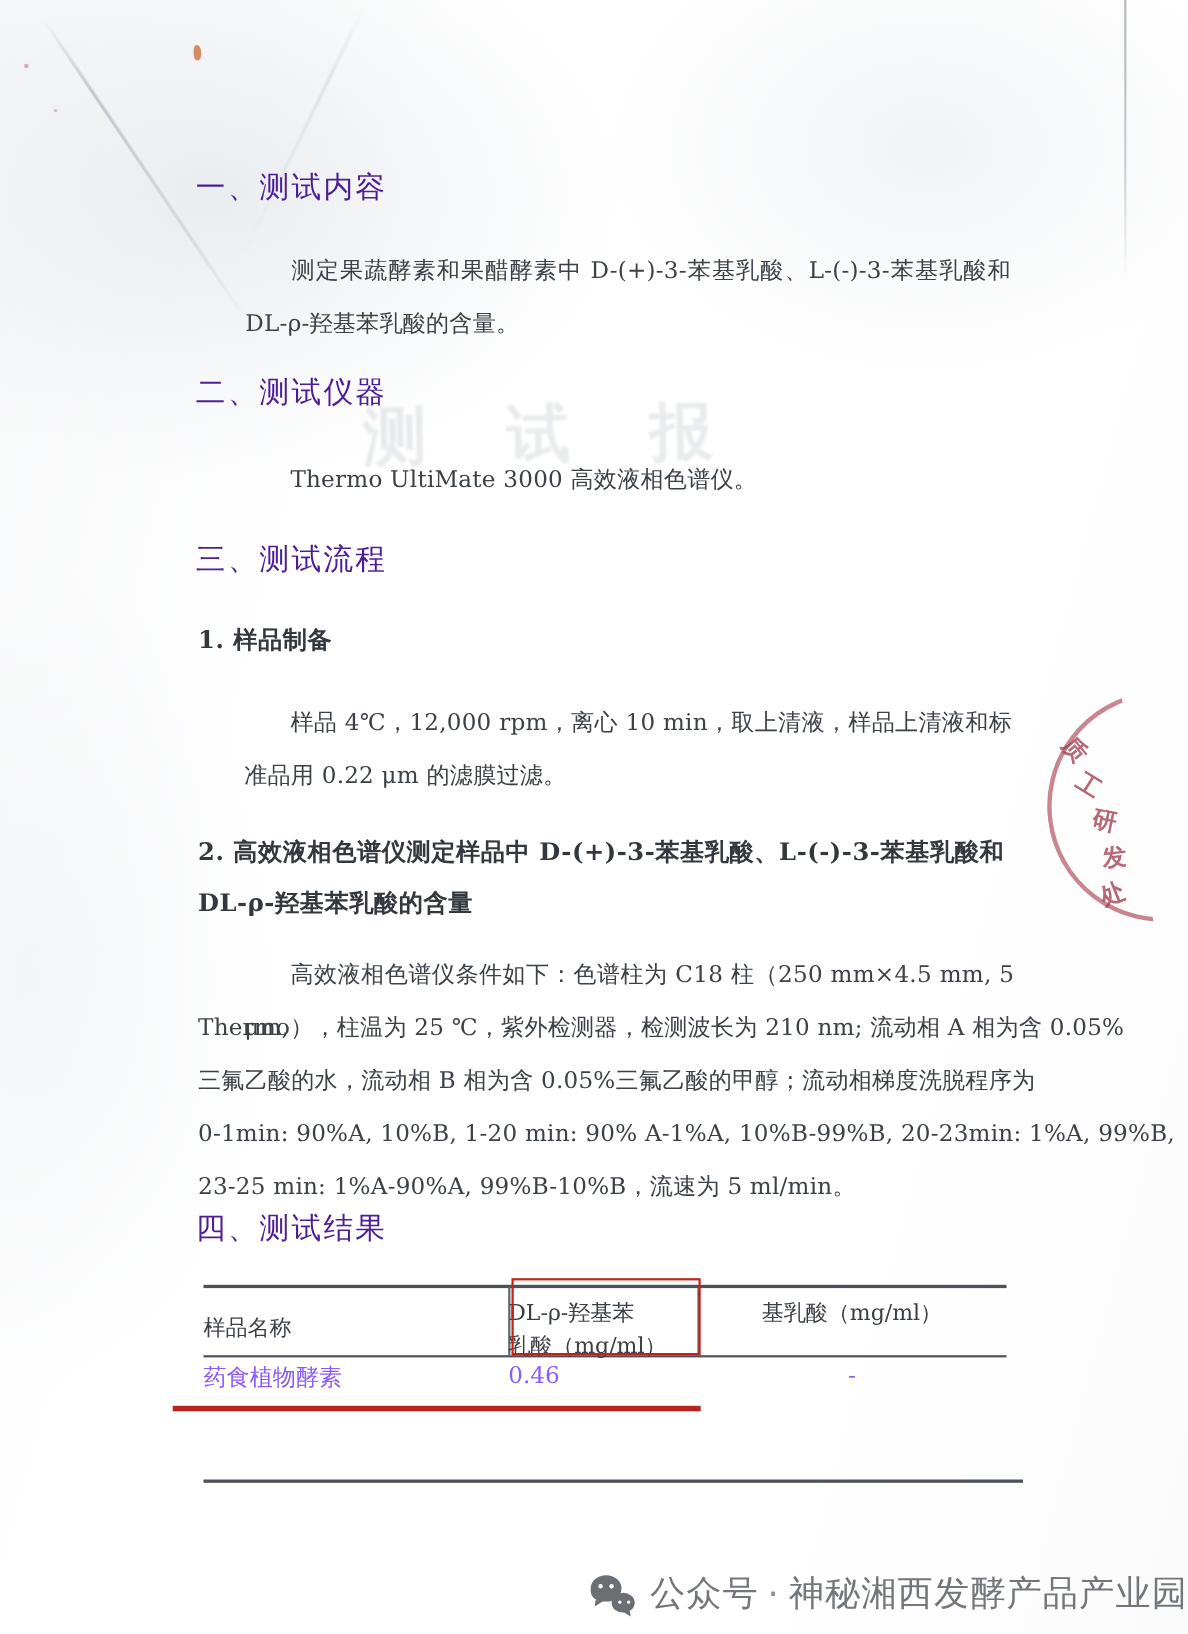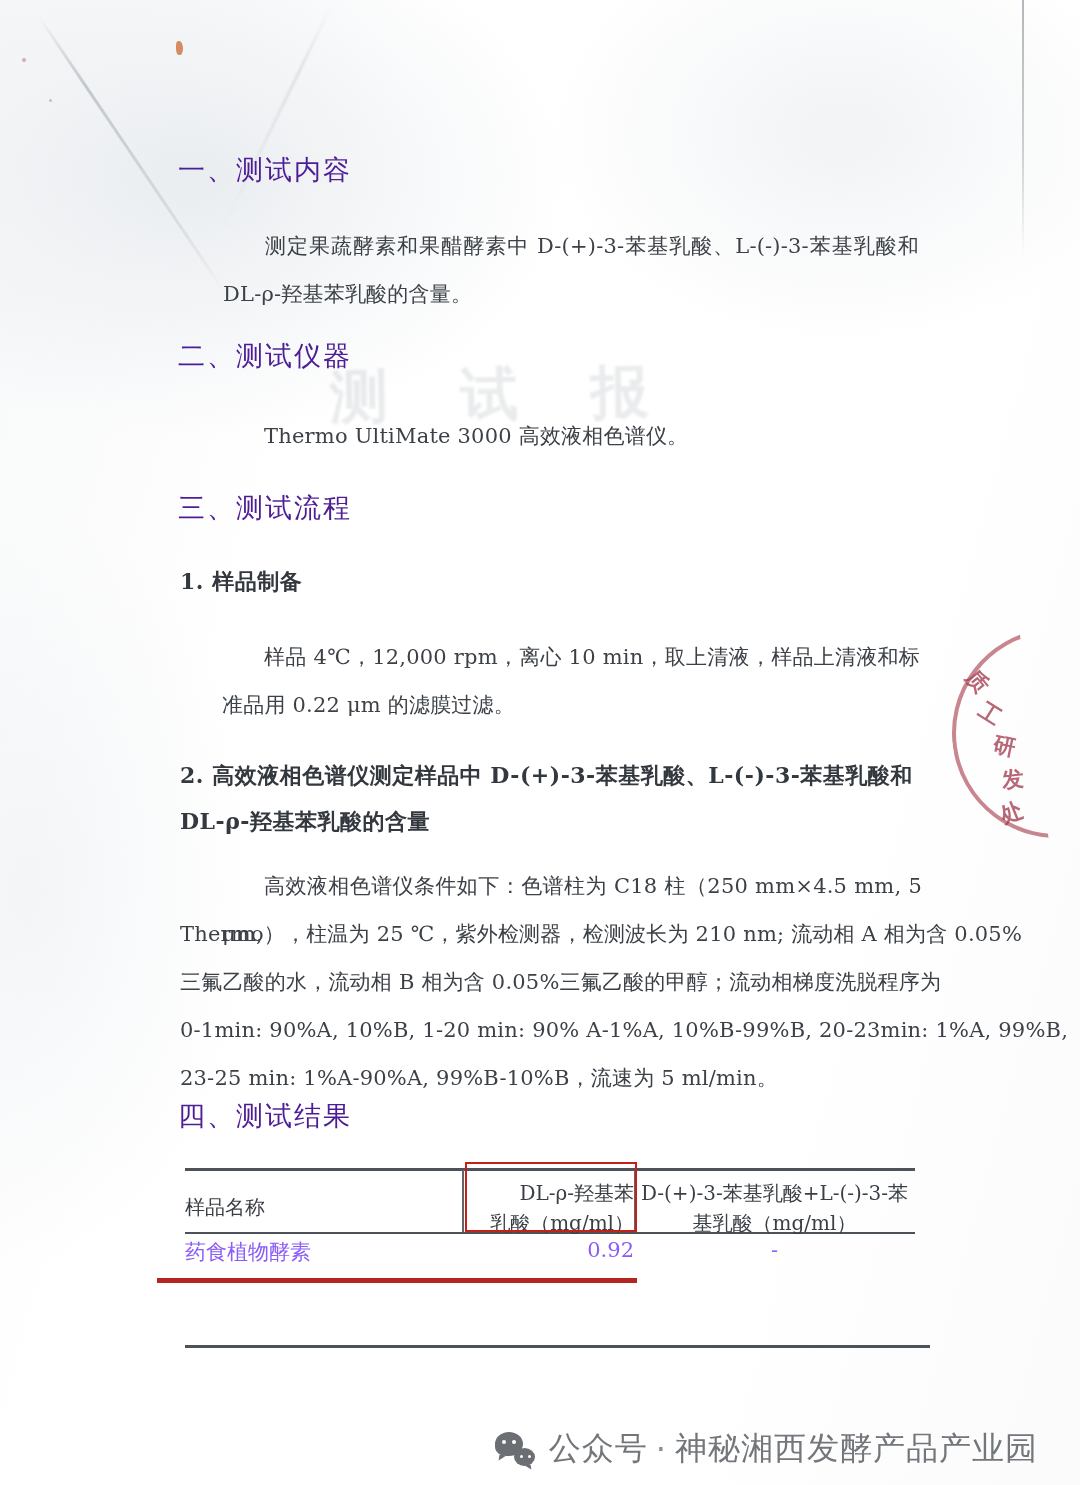--- a/index.html
+++ b/index.html
@@ -73,21 +73,21 @@
 
   
   .tbl{position:absolute;left:185px;top:1168px;width:730px;}
   .rule{position:absolute;left:0;background:#4d5258;}
   .rule-top{top:0;width:730px;height:3px;}
   .rule-mid{top:64px;width:730px;height:2px;}
   .rule-bot{top:177px;width:745px;height:3px;}
 
   .cellrow{position:absolute;left:0;width:730px;display:flex;}
   .c1{width:277px;text-align:left;}
-  .c2{width:172px;text-align:right;}
+  .c2{width:172px;text-align:left;}
   .c3{width:281px;text-align:center;}
 
   .hdrrow{top:6px;}
   .hdr{
     font-size:20px;color:#3a3f45;line-height:30px;
     font-family:"DejaVu Serif",serif;padding-top:4px;
   }
   .datarow{top:70px;}
   .cell{font-size:21px;color:#8b5cf6;font-family:"DejaVu Serif",serif;}
 
@@ -117,21 +117,21 @@
   }
   .seal-ch{
     position:absolute;font-size:22px;color:rgba(165,66,84,0.8);
     font-family:"DejaVu Serif",serif;font-weight:600;white-space:nowrap;
   }
 
   
   .footer{
     position:absolute;left:0;top:1412px;width:1080px;height:73px;
     display:flex;align-items:center;justify-content:flex-end;
-    padding-right:42px;box-sizing:border-box;
+    box-sizing:border-box;
   }
   .wx-logo{
     position:relative;width:40px;height:34px;margin-right:14px;flex:none;
   }
   .wx-big{
     position:absolute;left:0;top:0;width:28px;height:24px;
     background:#6b6f73;border-radius:50% 50% 50% 40%;
   }
   .wx-big:after{
     content:"";position:absolute;left:4px;bottom:-5px;
@@ -204,28 +204,27 @@
     <div class="vline" style="left:277px;"></div>
     <div class="vline" style="left:449px;"></div>
 
     <div class="cellrow hdrrow">
       <div class="c1 hdr" style="padding-top:18px;">样品名称</div>
       <div class="c2 hdr">
         <div>DL-ρ-羟基苯</div>
         <div>乳酸（mg/ml）</div>
       </div>
       <div class="c3 hdr">
-        <div>D-(+)-3-苯基乳酸+L-(-)-3-苯</div>
         <div>基乳酸（mg/ml）</div>
       </div>
     </div>
 
     <div class="cellrow datarow">
       <div class="c1 cell">药食植物酵素</div>
-      <div class="c2 cell">0.92</div>
+      <div class="c2 cell">0.46</div>
       <div class="c3 cell">-</div>
     </div>
 
     <div class="red-box"></div>
     <div class="red-underline"></div>
   </div>
 
   <div class="seal"></div>
   <div class="seal-text">
     <span class="seal-ch" style="left:22px;top:28px;transform:rotate(58deg);">质</span>

